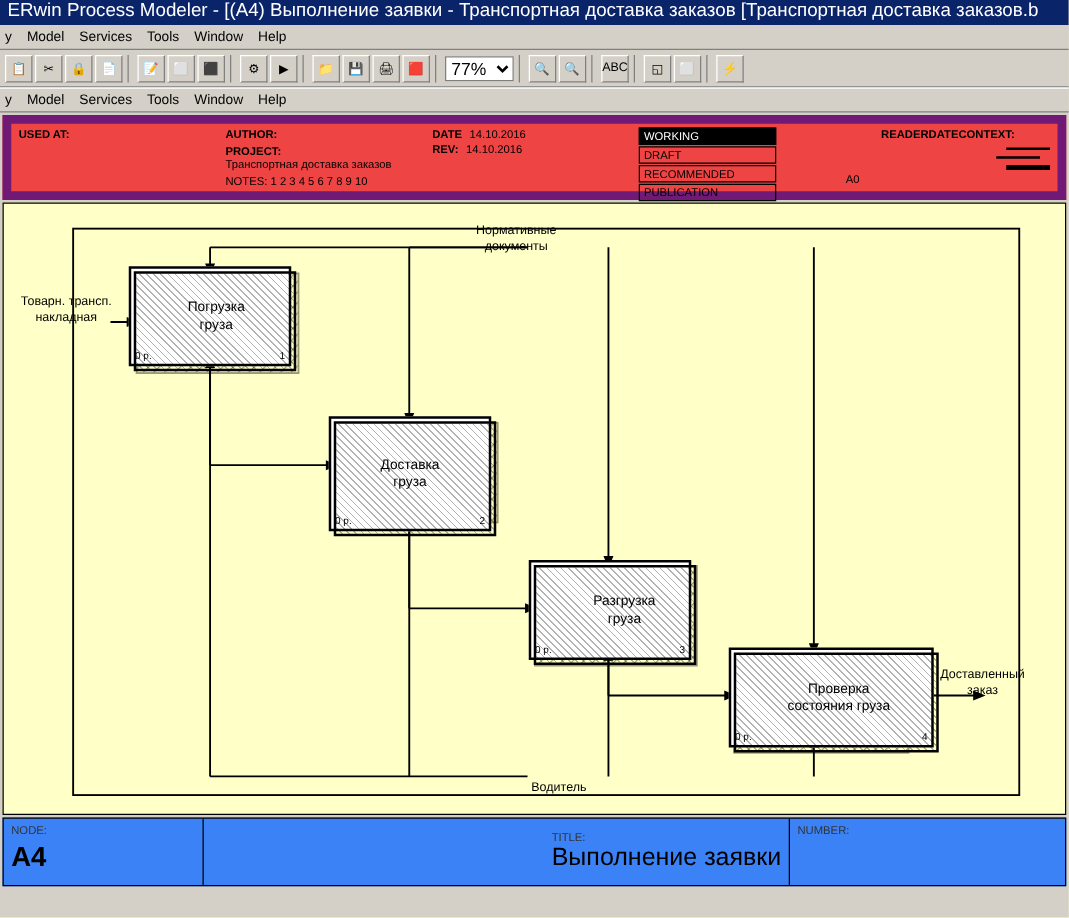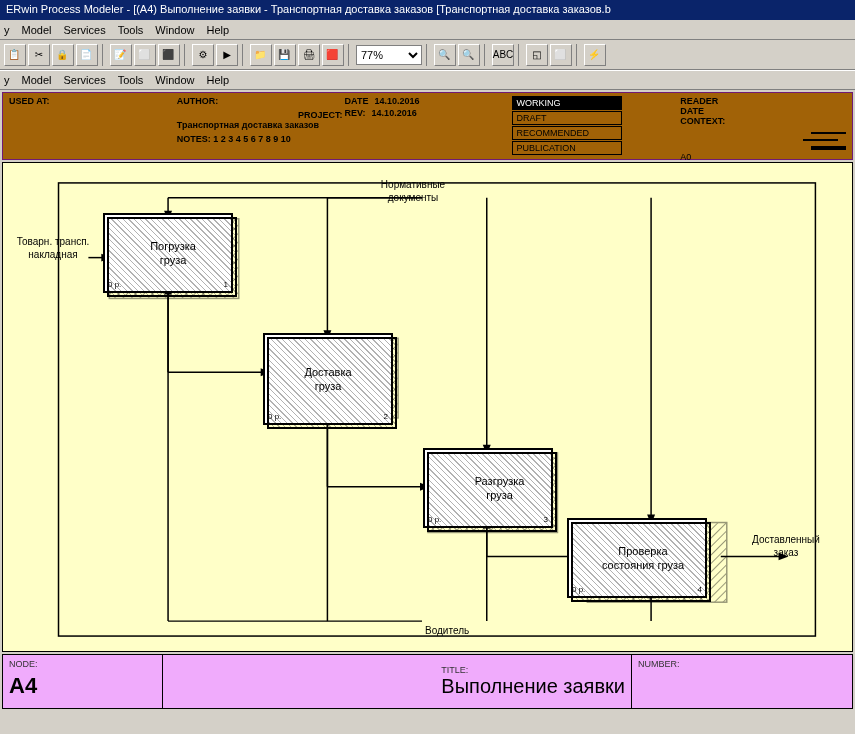--- a/index.html
+++ b/index.html
@@ -3,24 +3,24 @@
   <meta charset="utf-8">
   <style>
     * { margin: 0; padding: 0; box-sizing: border-box; }
     body { font-family: 'Arial', sans-serif; font-size: 11px; background: #d4d0c8; width: 855px; height: 734px; overflow: hidden; }
 
     
     .title-bar {
       background: #0a246a;
       color: white;
       padding: 3px 6px;
-      font-size: 11px;
+      font-size: 15px;
       height: 20px;
       display: flex;
-      align-items: flex-start;
+      align-items: flex-end;
     }
 
     
     .menu-bar {
       background: #d4d0c8;
       display: flex;
       align-items: center;
       padding: 2px 4px;
       height: 20px;
       border-bottom: 1px solid #808080;
@@ -45,40 +45,40 @@
       width: 22px; height: 22px;
       background: #d4d0c8;
       border: 1px solid #808080;
       border-top-color: #fff;
       border-left-color: #fff;
       display: flex; align-items: center; justify-content: center;
       cursor: pointer; font-size: 10px;
     }
     .toolbar-sep { width: 4px; height: 22px; border-left: 1px solid #808080; margin: 0 2px; }
     .zoom-select {
-      width: 66px; height: 20px; font-size: 11px;
+      width: 55px; height: 20px; font-size: 14px;
       border: 1px solid #808080;
       background: white;
     }
 
     
     .header-info {
-      background: #a16207;
-      border: 1px solid #701a75;
+      background: #ef4444;
+      border: 7px solid #701a75;
       margin: 2px;
       padding: 3px 6px;
       font-size: 10px;
       display: grid;
       grid-template-columns: 1fr 1fr 1fr 1fr 1fr;
       gap: 2px;
       height: 68px;
     }
     .header-cell { display: flex; flex-direction: column; }
     .header-label { font-weight: bold; font-size: 9px; }
-    .header-value { font-size: 9px; font-weight: bold; }
+    .header-value { font-size: 9px; }
     .status-table { display: flex; flex-direction: column; gap: 1px; }
     .status-row { border: 1px solid #000; padding: 1px 3px; font-size: 9px; width: 110px; }
 
     
     .diagram-area {
       background: #ffffc8;
       border: 1px solid #000;
       margin: 2px;
       position: relative;
       height: 490px;
@@ -149,21 +149,21 @@
     
     .svg-overlay {
       position: absolute;
       top: 0; left: 0;
       width: 100%; height: 100%;
       pointer-events: none;
     }
 
     
     .bottom-info {
-      background: #f0abfc;
+      background: #3b82f6;
       border: 1px solid #000;
       margin: 2px;
       display: grid;
       grid-template-columns: 160px 1fr 220px;
       height: 55px;
       font-size: 11px;
     }
     .bottom-cell {
       border-right: 1px solid #000;
       padding: 4px 6px;
@@ -232,21 +232,21 @@
   <span>Window</span>
   <span>Help</span>
 </div>
 
 <div class="header-info">
   <div class="header-cell">
     <span class="header-label">USED AT:</span>
   </div>
   <div class="header-cell">
     <span class="header-label">AUTHOR:</span>
-    <span class="header-label" style="margin-top:4px;text-align:right;">PROJECT:</span>
+    <span class="header-label" style="margin-top:4px;">PROJECT:</span>
     <span class="header-value">Транспортная доставка заказов</span>
     <span class="header-value" style="margin-top:4px;">NOTES: 1 2 3 4 5 6 7 8 9 10</span>
   </div>
   <div class="header-cell">
     <div style="display:flex;gap:6px;">
       <span class="header-label">DATE</span>
       <span class="header-value">14.10.2016</span>
     </div>
     <div style="display:flex;gap:6px;margin-top:2px;">
       <span class="header-label">REV:</span>
@@ -257,21 +257,21 @@
     <div class="status-table">
       <div class="status-row" style="background:#000; color:#000;">
         <span style="color:#fff;">WORKING</span>
       </div>
       <div class="status-row">DRAFT</div>
       <div class="status-row">RECOMMENDED</div>
       <div class="status-row">PUBLICATION</div>
     </div>
   </div>
   <div class="header-cell">
-    <div style="display:flex; justify-content:center;flex-direction:column;">
+    <div style="display:flex; justify-content:center;">
       <span class="header-label">READER</span>
       <span class="header-label">DATE</span>
       <span class="header-label">CONTEXT:</span>
     </div>
     <div style="display:flex;flex-direction:column;gap:5px;margin-top:6px;align-items:flex-end;">
       <div style="width:35px;height:2px;background:#000;"></div>
       <div style="width:35px;height:2px;background:#000;margin-right:8px;"></div>
       <div style="width:35px;height:4px;background:#000;"></div>
     </div>
     <div style="font-size:9px;margin-top:2px;">A0</div>
@@ -355,21 +355,21 @@
     <span class="box-cost">0 р.</span>
     <span class="box-num">2</span>
   </div>
 
   <div class="idef-box" style="left:420px; top:285px; width:130px; height:80px; z-index:2;padding-left:23px;">
     <span class="box-label">Разгрузка<br>груза</span>
     <span class="box-cost">0 р.</span>
     <span class="box-num">3</span>
   </div>
 
-  <div class="idef-box" style="left:564px; top:355px; width:140px; height:80px; z-index:2;padding-left:12px;">
+  <div class="idef-box" style="left:580px; top:355px; width:164px; height:80px; z-index:2;padding-left:12px;">
     <span class="box-label">Проверка<br>состояния груза</span>
     <span class="box-cost">0 р.</span>
     <span class="box-num">4</span>
   </div>
 
   <div class="diag-label-wrap" style="left:5px; top:72px; width:90px;">Товарн. трансп.<br>накладная</div>
 
   <div class="diag-label-wrap" style="left:728px; top:370px; width:110px;">Доставленный<br>заказ</div>
 
   <div class="diag-label-wrap" style="left:355px; top:15px; width:110px; text-align:center;">Нормативные<br>документы</div>

